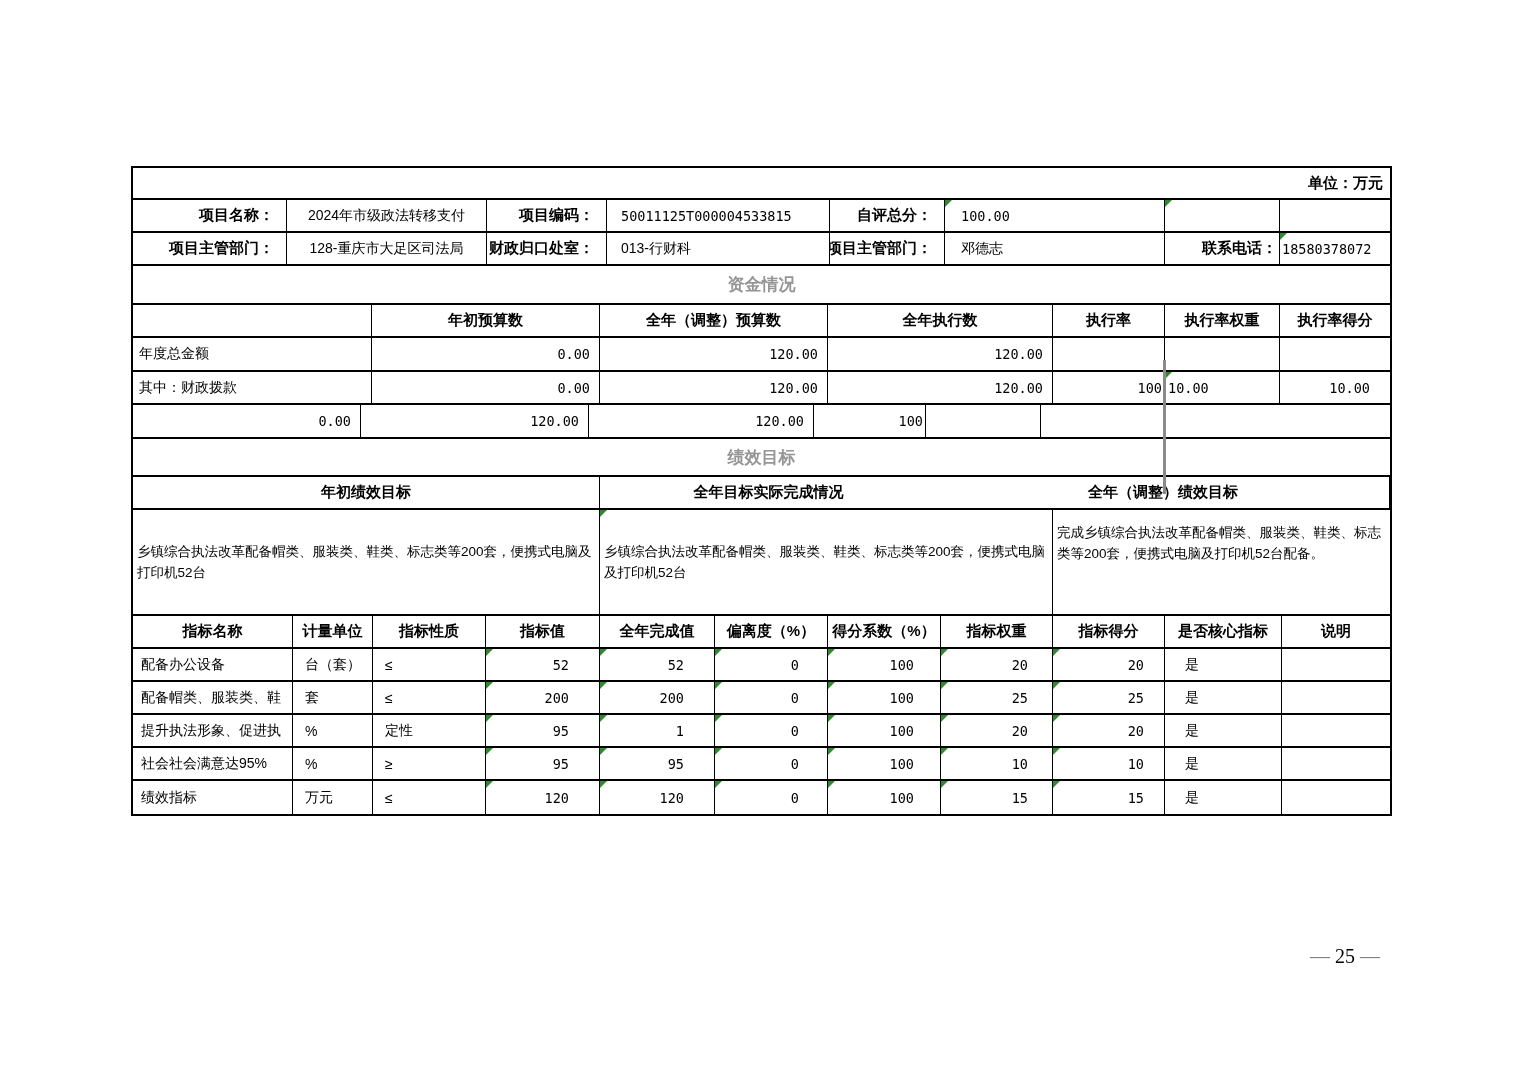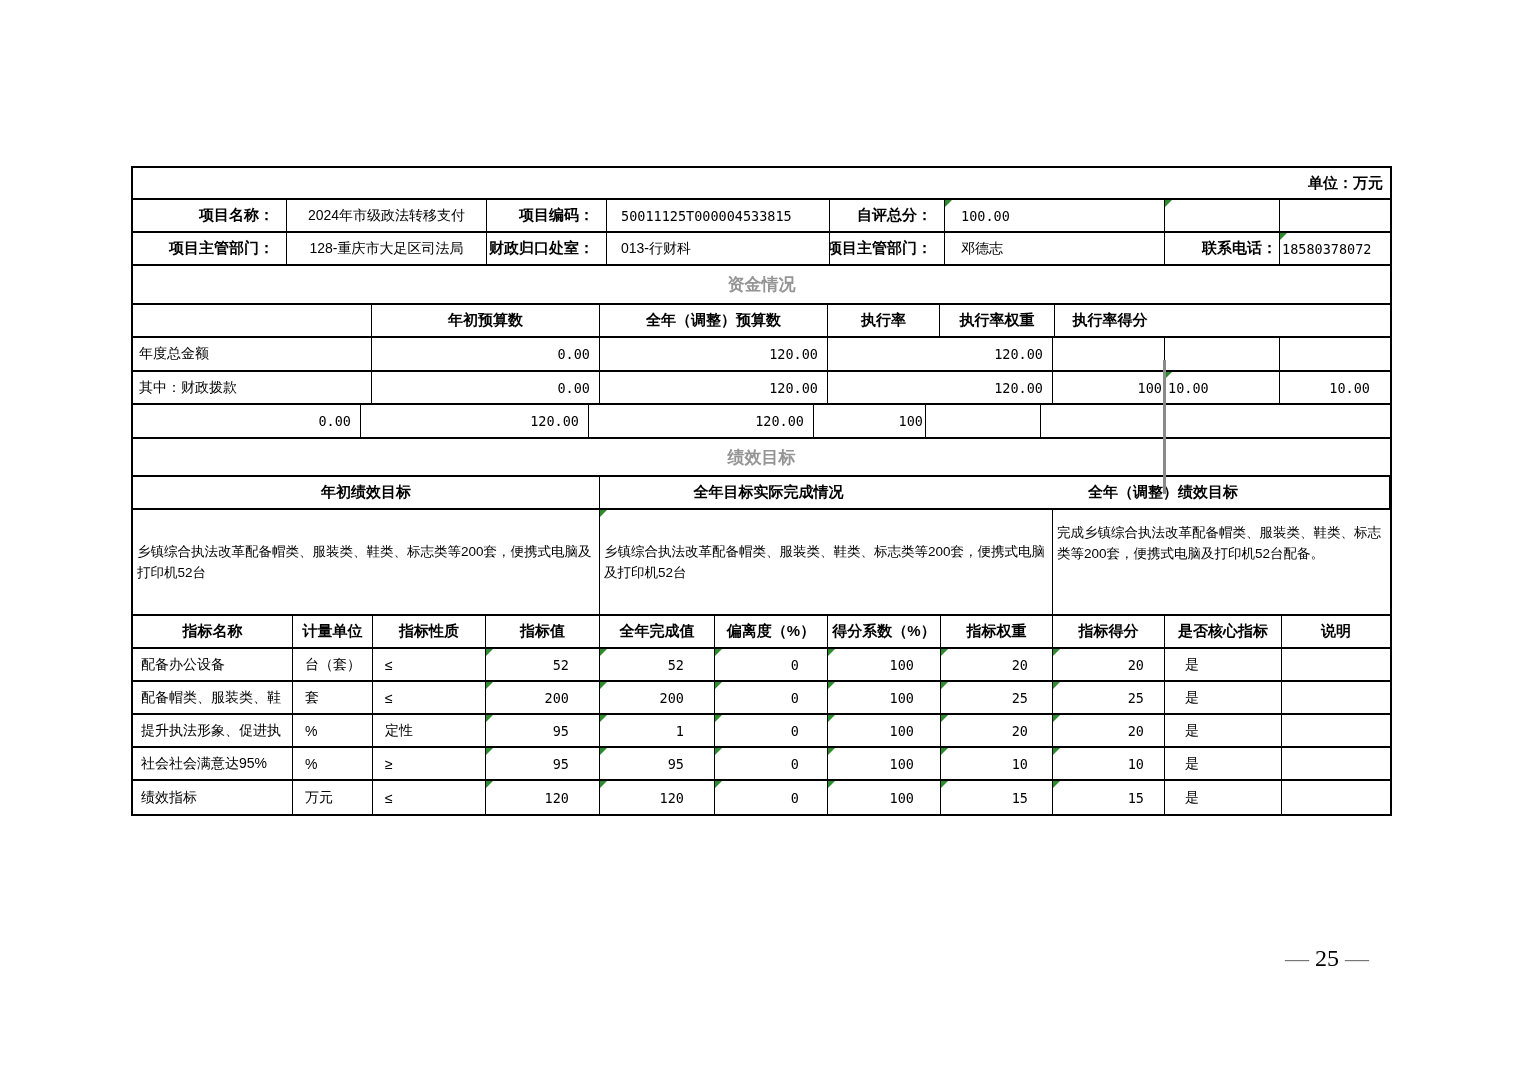--- a/index.html
+++ b/index.html
@@ -18,21 +18,21 @@
   .sec{justify-content:center;font-weight:bold;font-size:17px;color:#959595;}
   .tri::before{content:"";position:absolute;top:0;left:0;width:0;height:0;border-top:7px solid #2e8b2e;border-right:7px solid transparent;}
   .title-row{height:55px;}
   .title-cell{width:1257px;font-size:29px;font-weight:bold;justify-content:center;}
   .unit-row{height:32px;text-align:center;}
   .unit-cell{width:1257px;justify-content:flex-end;font-weight:bold;font-size:15px;padding-right:7px;}
   .h33{height:33px;} .h34{height:34px;} .h38{height:38px;} .h39{height:39px;} .h41{height:41px;} .h106{height:106px;}
   .goal-cell{align-items:center;white-space:normal;font-size:13.5px;line-height:21px;padding:12px 4px;}
   .goal-cell.top{align-items:flex-start;}
   .grayline{position:absolute;left:1030px;top:192px;width:3px;height:134px;background:#8a8a8a;z-index:4;}
-  .pagenum{position:absolute;left:1285px;top:945px;width:120px;text-align:left;font-family:"Liberation Serif",serif;font-size:24px;color:#000;}
+  .pagenum{position:absolute;left:1285px;top:945px;width:120px;text-align:center;font-family:"Liberation Serif",serif;font-size:20px;color:#000;}
   .pagenum .dash{color:#777;}
 </style>
 </head>
 <body>
 
 <div class="sheet">
 
 
   <div class="row unit-row">
     <div class="c last unit-cell">单位：万元</div>
@@ -61,20 +61,21 @@
   </div>
 
   <div class="row h39">
     <div class="c last sec" style="width:1257px">资金情况</div>
   </div>
 
   <div class="row h33">
     <div class="c hdr" style="width:239px"></div>
     <div class="c hdr" style="width:228px">年初预算数</div>
     <div class="c hdr" style="width:228px">全年（调整）预算数</div>
+    <div class="c hdr" style="width:225px">全年执行数</div>
     <div class="c hdr" style="width:112px">执行率</div>
     <div class="c hdr" style="width:115px">执行率权重</div>
     <div class="c last hdr" style="width:110px">执行率得分</div>
   </div>
 
   <div class="row h34">
     <div class="c lft" style="width:239px;padding-left:6px">年度总金额</div>
     <div class="c rgt num" style="width:228px;padding-right:9px">0.00</div>
     <div class="c rgt num" style="width:228px;padding-right:9px">120.00</div>
     <div class="c rgt num" style="width:225px;padding-right:9px">120.00</div>

